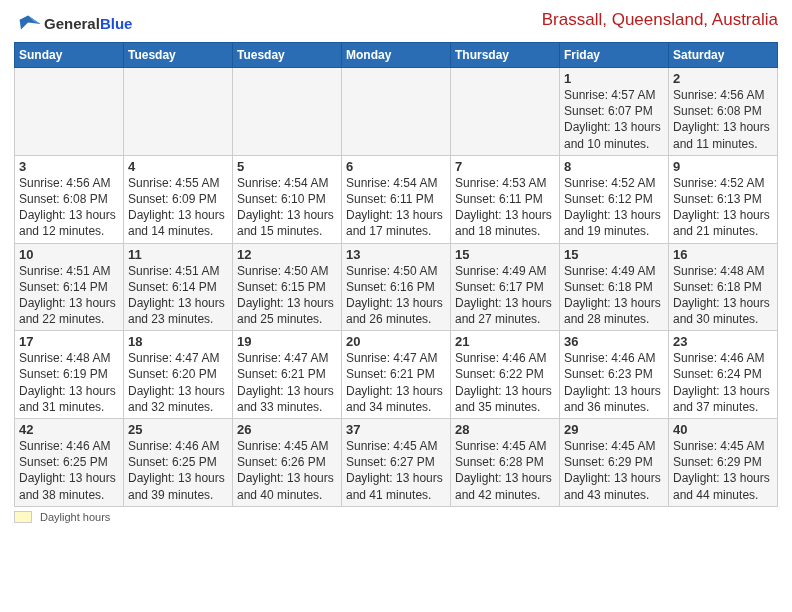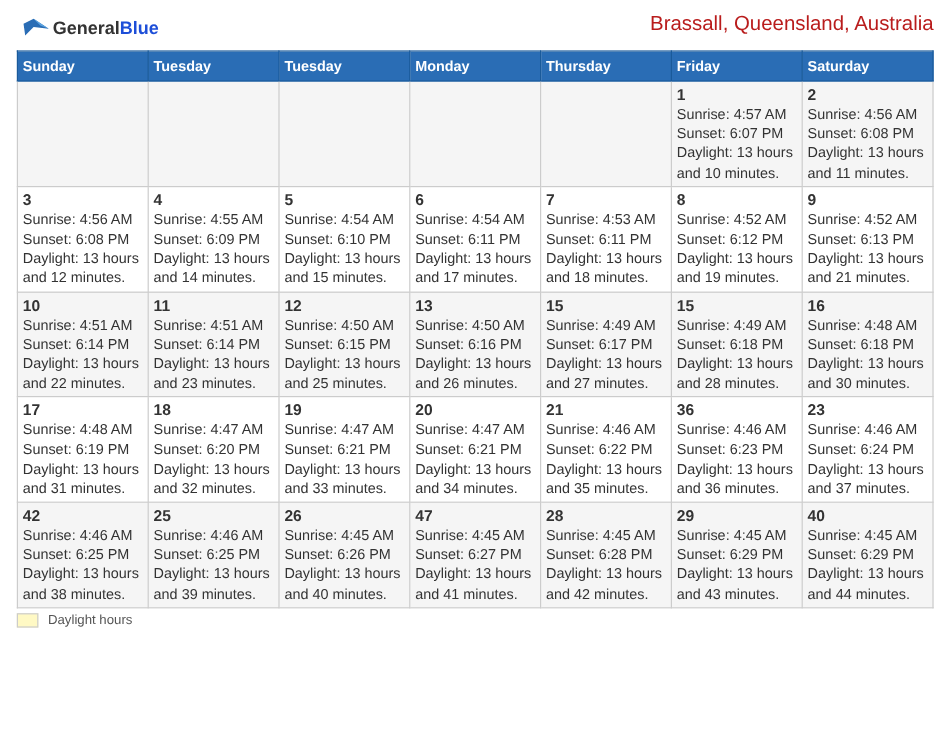--- a/index.html
+++ b/index.html
@@ -339,21 +339,21 @@
 and 39 minutes.</div>
           </td>
           <td>
             <span class="day-num">26</span>
             <div class="day-info" style="white-space: pre-line;">Sunrise: 4:45 AM
 Sunset: 6:26 PM
 Daylight: 13 hours
 and 40 minutes.</div>
           </td>
           <td>
-            <span class="day-num">47</span>
+            <span class="day-num">37</span>
             <div class="day-info" style="white-space: pre-line;">Sunrise: 4:45 AM
 Sunset: 6:27 PM
 Daylight: 13 hours
 and 41 minutes.</div>
           </td>
           <td>
             <span class="day-num">28</span>
             <div class="day-info" style="white-space: pre-line;">Sunrise: 4:45 AM
 Sunset: 6:28 PM
 Daylight: 13 hours

